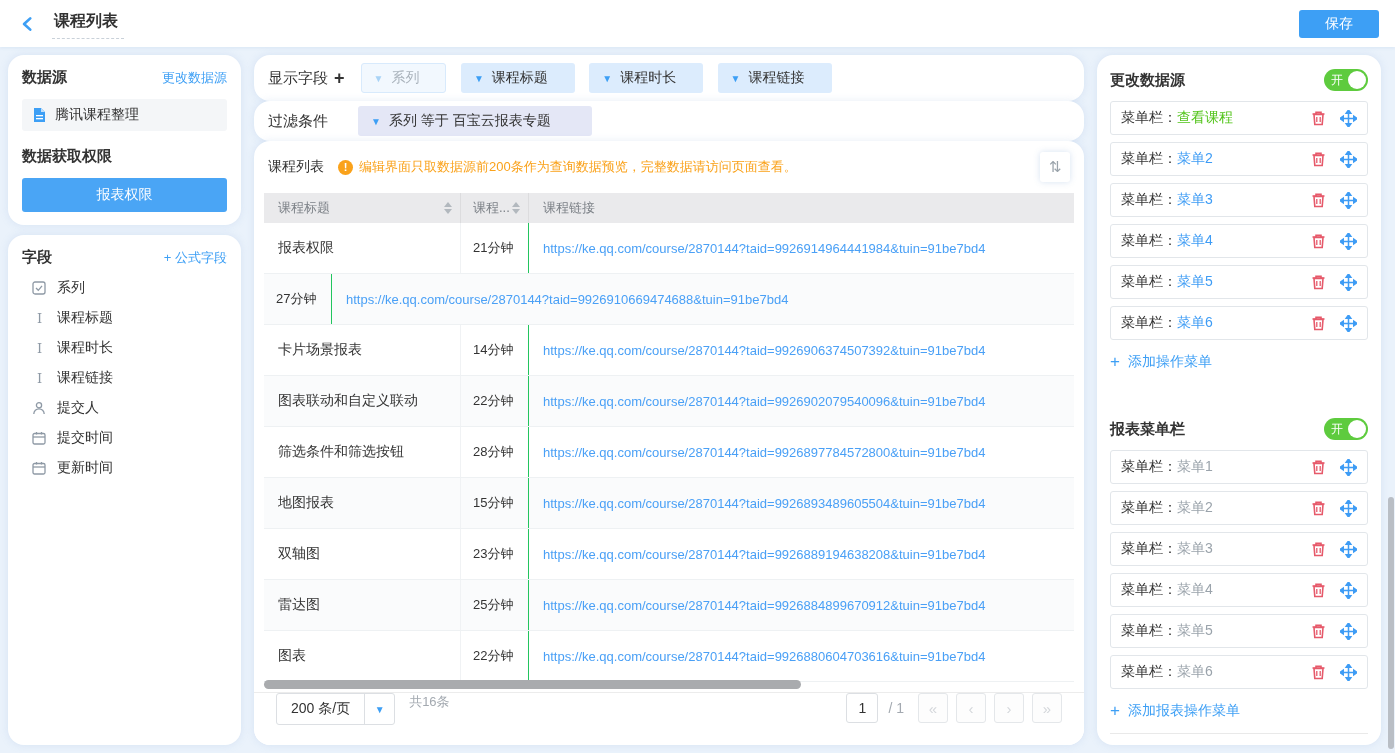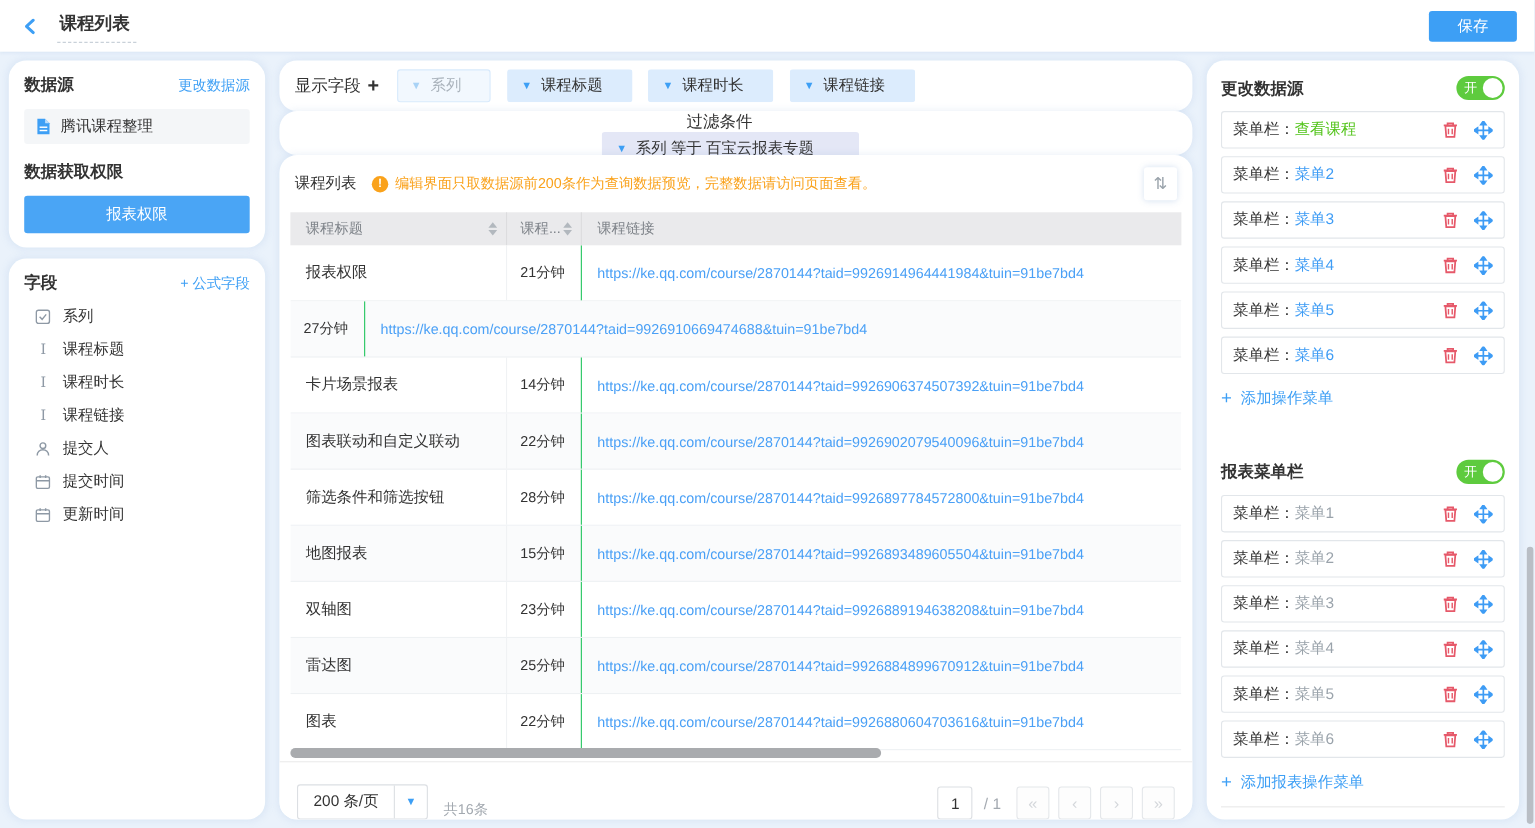--- a/index.html
+++ b/index.html
@@ -34,21 +34,21 @@
   .f-icon { display:none; width:15px; text-align:center; color:#8e99a5; }
   .field-item.select .fi-select { display:inline-flex; }
   .field-item.text .fi-text { display:inline-flex; }
   .field-item.person .fi-person { display:inline-flex; }
   .field-item.calendar .fi-calendar { display:inline-flex; }
   .fi-text { font-family:"DejaVu Serif",serif; font-size:13px; color:#8e99a5; justify-content:center; }
 
   
   .row-card { display:flex; align-items:center; padding:0 14px; flex:none; }
   .display-card { height:46px; }
-  .filter-card { height:40px;flex-direction:column; }
+  .filter-card { height:40px; }
   .row-label { font-size:15px; color:#333; margin-right:6px; white-space:nowrap; }
   .plus-btn { color:#333; font-size:18px; font-weight:bold; margin-right:16px; cursor:pointer; line-height:1; }
   .tag { display:inline-flex; align-items:center; gap:8px; background:#dcecfd; border-radius:3px; padding:5px 26px 5px 12px; font-size:14px; color:#333; margin-right:10px; cursor:pointer; border:1px solid transparent; }
   .tag .caret { color:#3d9ff5; font-size:10px; }
   .tag.disabled { background:#f2f8fe; border-color:#d8eafc; color:#a9b2bb; }
   .tag.disabled .caret { color:#a9d3f6; }
   .filter-tag { background:#e4e7f6; padding-right:40px; }
 
   .table-card { flex:1; display:flex; flex-direction:column; overflow:hidden; position:relative; }
   .table-head { display:flex; align-items:center; padding:11px 14px; gap:14px; }
@@ -66,21 +66,21 @@
   .sort-carets .up { border-bottom:5px solid #b2b8be; }
   .sort-carets .dn { border-top:5px solid #b2b8be; }
   .gbody { flex:1; overflow:hidden; margin:0 10px; }
   .trow { display:flex; height:51px; align-items:center; border-bottom:1px solid #eef1f3; font-size:14px; }
   div.trow:nth-of-type(even) { background:#fafbfc; }
   .tc1 { width:197px; padding-left:14px; border-right:1px solid #f0f2f4; height:100%; display:flex; align-items:center; }
   .tc2 { width:68px; padding-left:12px; border-right:1px solid #22c55e; height:100%; display:flex; align-items:center; font-size:13px; }
   .tc3 { flex:1; padding-left:14px; }
   .tc3 a { color:#4aa0f6; font-size:13px; text-decoration:none; }
   .hscroll { position:absolute; left:10px; bottom:56px; width:537px; height:9px; background:#a9abae; border-radius:5px; cursor:pointer; }
-  .pager { height:53px; border-top:1px solid #ececec; display:flex; align-items:flex-end; padding:0 16px; flex:none; background:#fff; }
+  .pager { height:53px; border-top:1px solid #ececec; display:flex; align-items:flex-start; padding:0 22px; flex:none; background:#fff; }
   .psize { display:flex; align-items:center; border:1px solid #dcdfe3; border-radius:3px; height:32px; cursor:pointer; }
   .psize-label { padding:0 14px; font-size:14px; color:#333; }
   .psize-caret { width:30px; height:100%; border-left:1px solid #dcdfe3; display:flex; align-items:center; justify-content:center; color:#3d9ff5; font-size:10px; }
   .ptotal { color:#a3a9b0; font-size:13px; margin-left:14px; }
   .pright { margin-left:auto; display:flex; align-items:center; gap:8px; }
   .pinput { width:32px; height:30px; border:1px solid #dcdfe3; border-radius:3px; text-align:center; font-size:14px; color:#333; font-family:inherit; }
   .pof { color:#a3a9b0; font-size:14px; margin:0 6px 0 2px; }
   .pbtn { width:30px; height:30px; border:1px solid #e4e7ea; background:#fdfdfd; border-radius:3px; color:#d4d7db; font-size:15px; display:flex; align-items:center; justify-content:center; cursor:default; line-height:1; }
 
   

